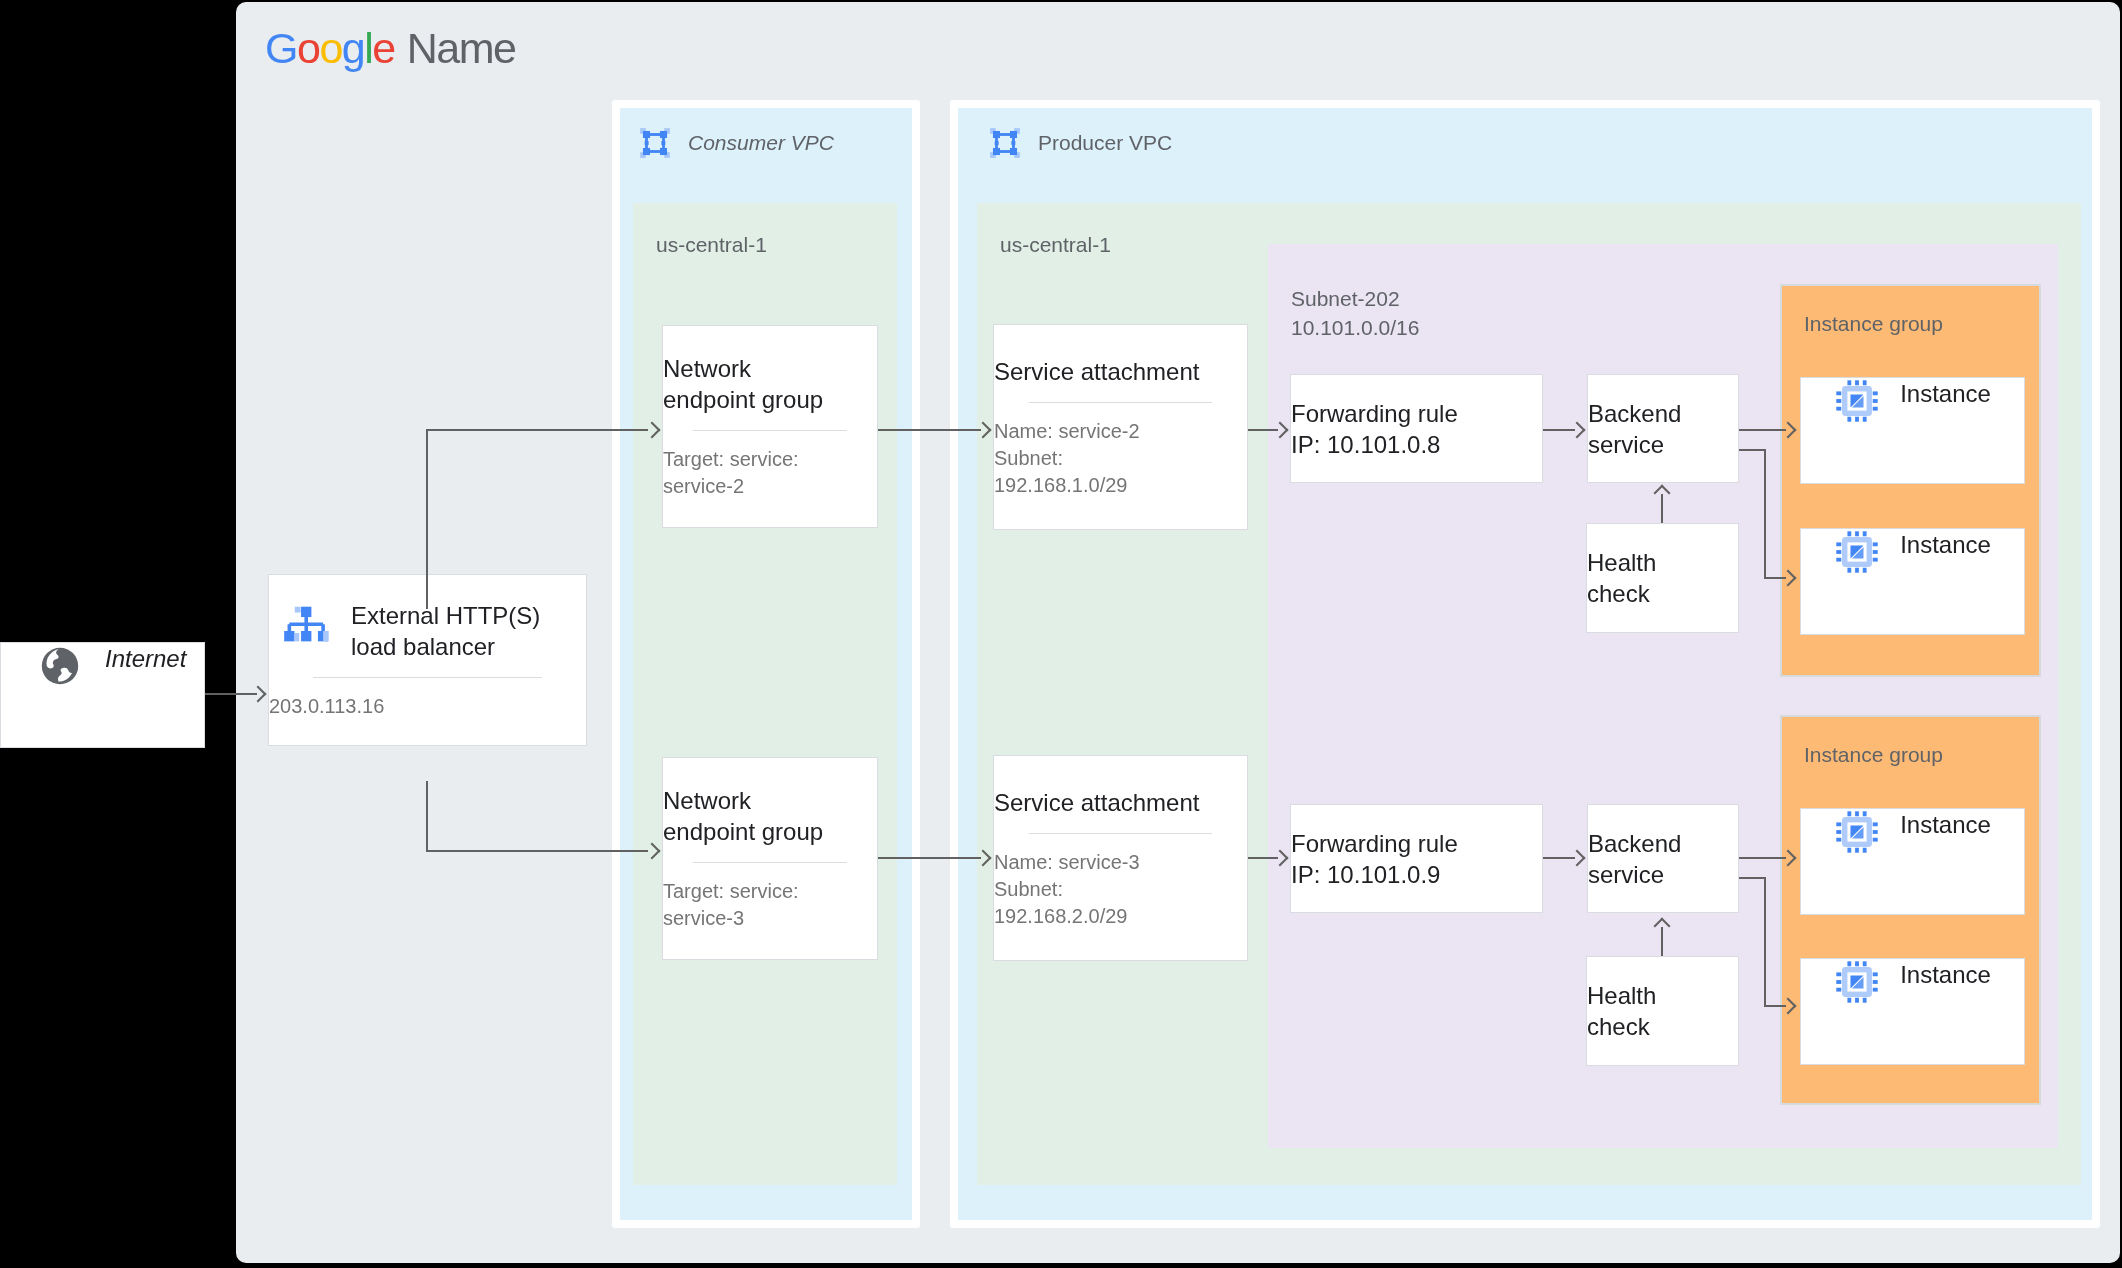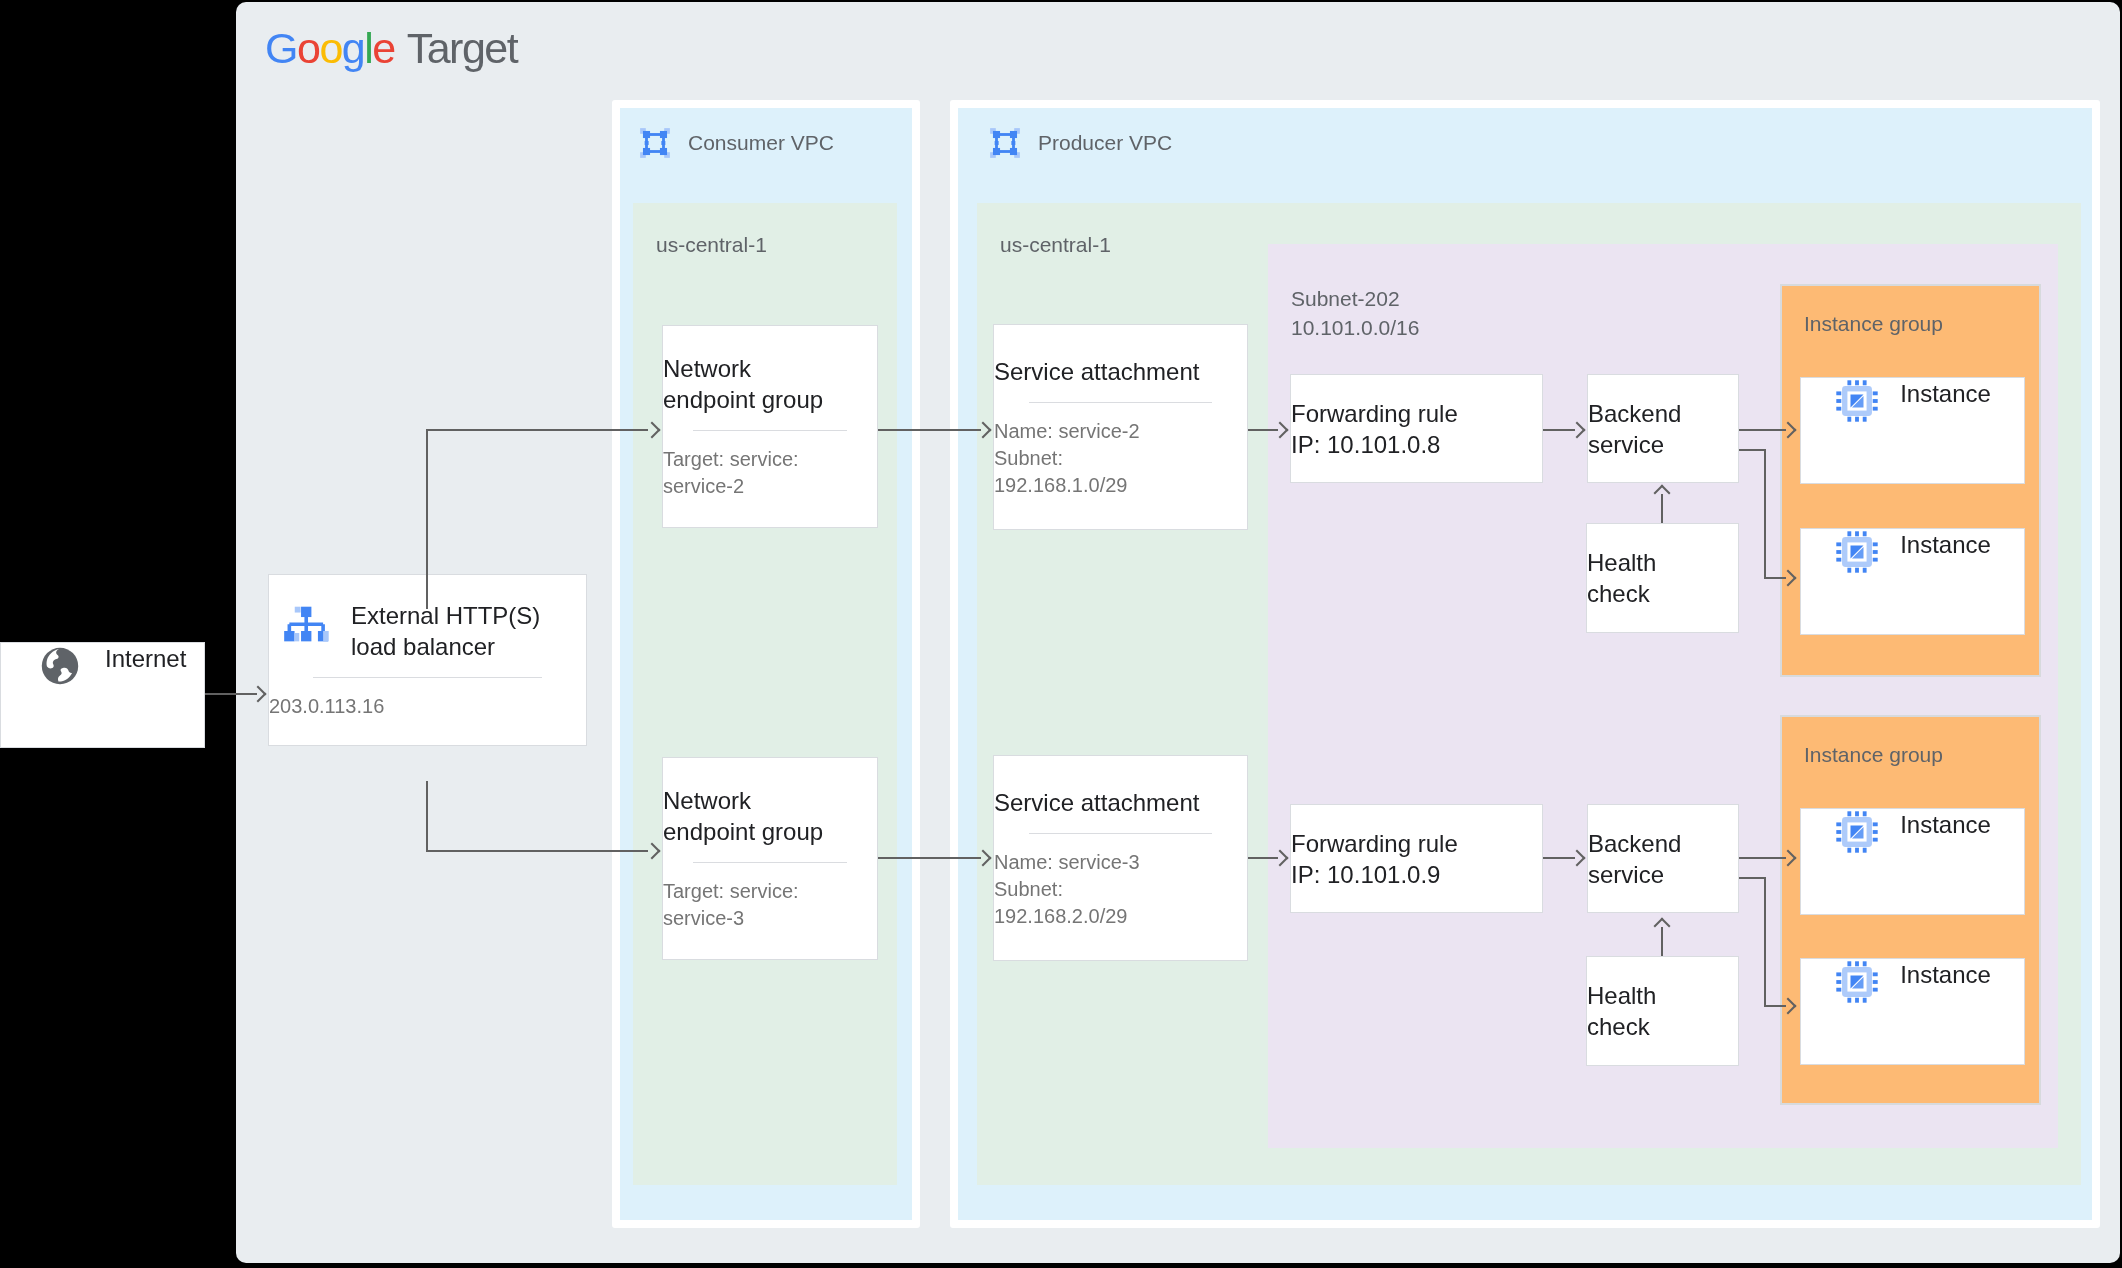--- a/index.html
+++ b/index.html
@@ -42,25 +42,25 @@
   .chev-u{transform:rotate(-45deg);}
 </style>
 </head>
 <body>
 
 <div id="stage">
   <div class="abs" id="canvas"></div>
 
   <div class="abs logo">
     <span><span style="color:#4285F4">G</span><span style="color:#EA4335">o</span><span style="color:#FBBC04">o</span><span style="color:#4285F4">g</span><span style="color:#34A853">l</span><span style="color:#EA4335">e</span></span>
-    <span class="cloud">Target</span>
+    <span class="cloud">Name</span>
   </div>
 
   <div class="abs vpc-card" style="left:612px;top:100px;width:308px;height:1128px;"></div>
-  <div class="abs vpc-header" style="left:638px;top:126px;">
+  <div class="abs vpc-header" style="left:638px;top:126px;font-style:italic;">
     <svg width="34" height="34" viewBox="0 0 24 24">
       <rect x="6" y="6" width="12" height="12" fill="none" stroke="#4285F4" stroke-width="2"></rect>
       <rect x="1.5" y="1.5" width="4" height="4" fill="#a8c7fa"></rect>
       <rect x="18.5" y="1.5" width="4" height="4" fill="#a8c7fa"></rect>
       <rect x="1.5" y="18.5" width="4" height="4" fill="#a8c7fa"></rect>
       <rect x="18.5" y="18.5" width="4" height="4" fill="#a8c7fa"></rect>
       <rect x="3.5" y="3.5" width="5" height="5" fill="#4285F4"></rect>
       <rect x="15.5" y="3.5" width="5" height="5" fill="#4285F4"></rect>
       <rect x="3.5" y="15.5" width="5" height="5" fill="#4285F4"></rect>
       <rect x="15.5" y="15.5" width="5" height="5" fill="#4285F4"></rect>
@@ -91,21 +91,21 @@
   </div>
   <div class="abs region" style="left:977px;top:203px;width:1104px;height:982px;"></div>
   <div class="abs zone-label" style="left:1000px;top:233px;">us-central-1</div>
 
   <div class="abs subnet" style="left:1268px;top:244px;width:790px;height:904px;"></div>
   <div class="abs subnet-label" style="left:1291px;top:260px;margin-top:24px;">
     <div>Subnet-202</div>
     <div>10.101.0.0/16</div>
   </div>
 
-  <div class="abs node inet" style="left:0px;top:642px;width:205px;height:106px;">
+  <div class="abs node inet" style="left:0px;top:642px;width:205px;height:106px;font-style:italic;">
     <svg width="46" height="46" viewBox="0 0 24 24">
       <circle cx="12" cy="12" r="9.5" fill="#5f6368"></circle>
       <path fill="#ffffff" d="M11.6 3.1c-1.8.6-2 2.3-.9 3.1 1 .7.6 1.9-.5 2.1-1.4.3-2.4 1.5-1.7 2.8.5 1 .2 1.9-.9 2.1-.9.2-1.7-.1-2.4-.9-.3-1-.3-2.3 0-3.4.8-2.9 3.2-5.2 6.4-5.8z"></path>
       <path fill="#ffffff" d="M13.5 13.1c1.2-.6 2.6 0 2.9 1.3.2 1 1 1.3 1.9 1.2-1.3 2.8-4 4.6-7.1 4.5-.5-1.2-.3-2.4.8-3.1 1-.6 1.1-1.3.5-2.2-.5-.8-.1-1.3 1-1.7z"></path>
     </svg>
     <span class="title">Internet</span>
   </div>
 
   <div class="abs node" style="left:268px;top:574px;width:319px;height:172px;">
     <div class="lb-top">

